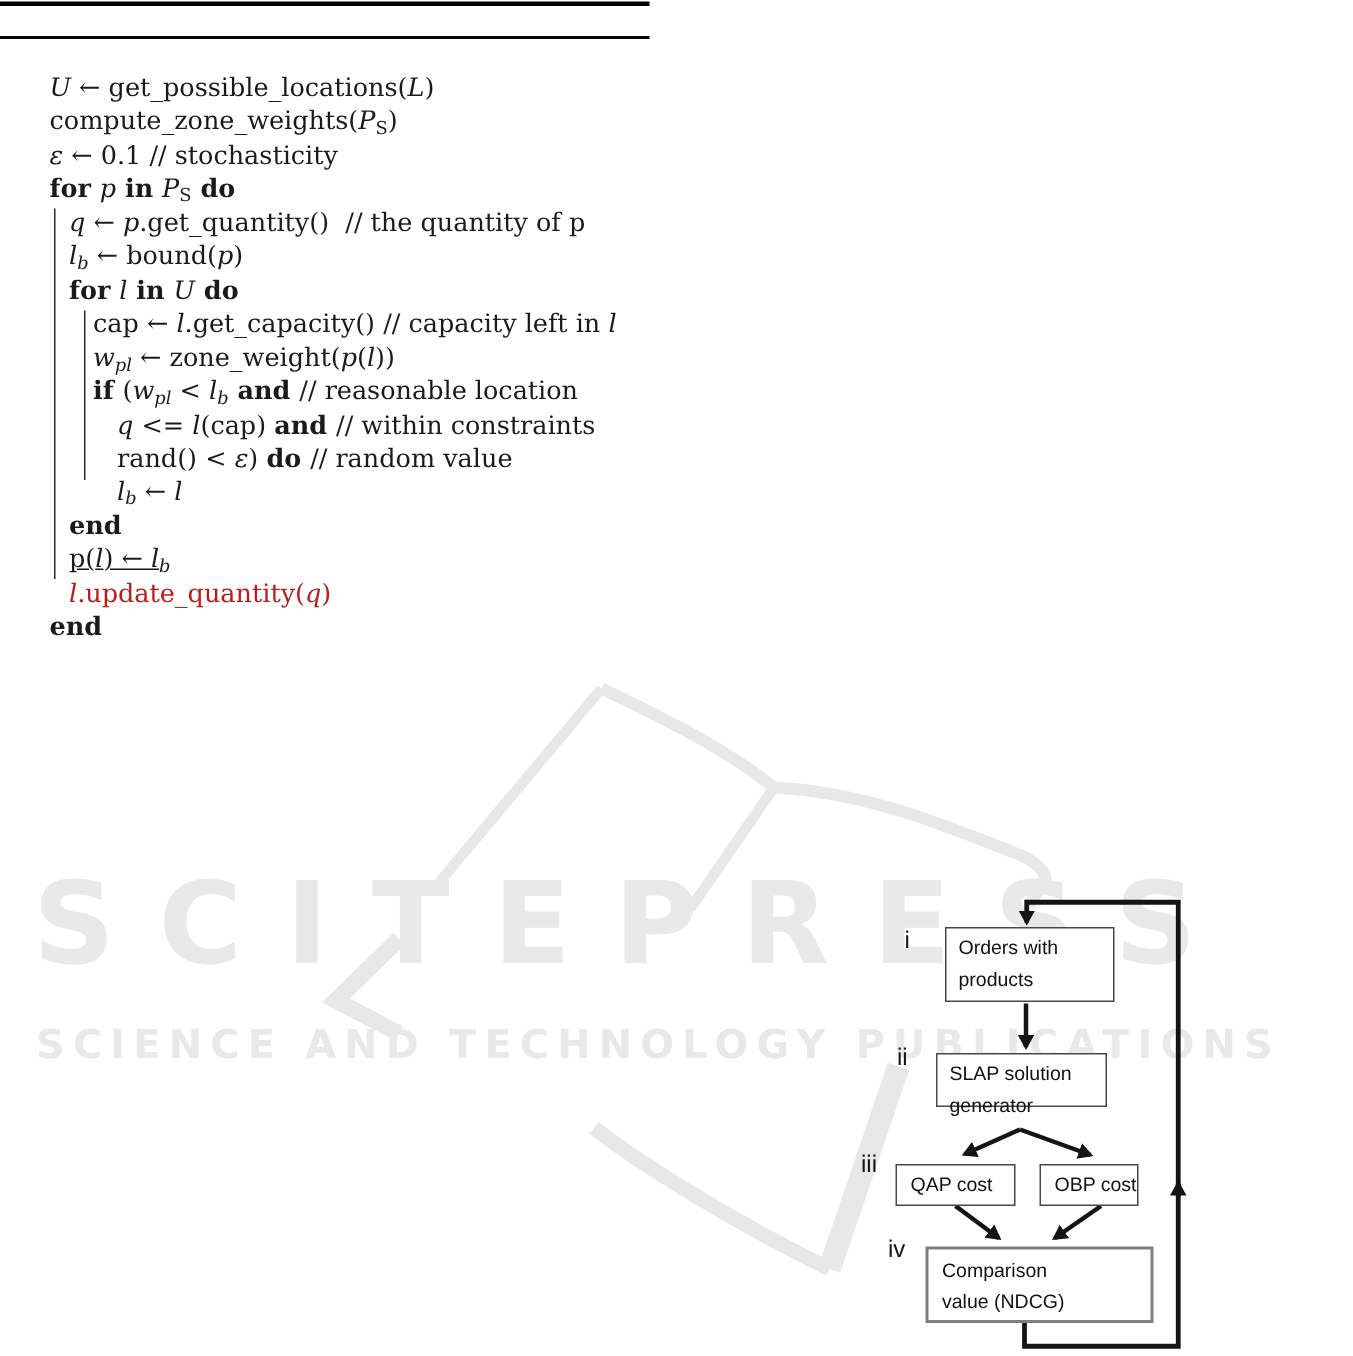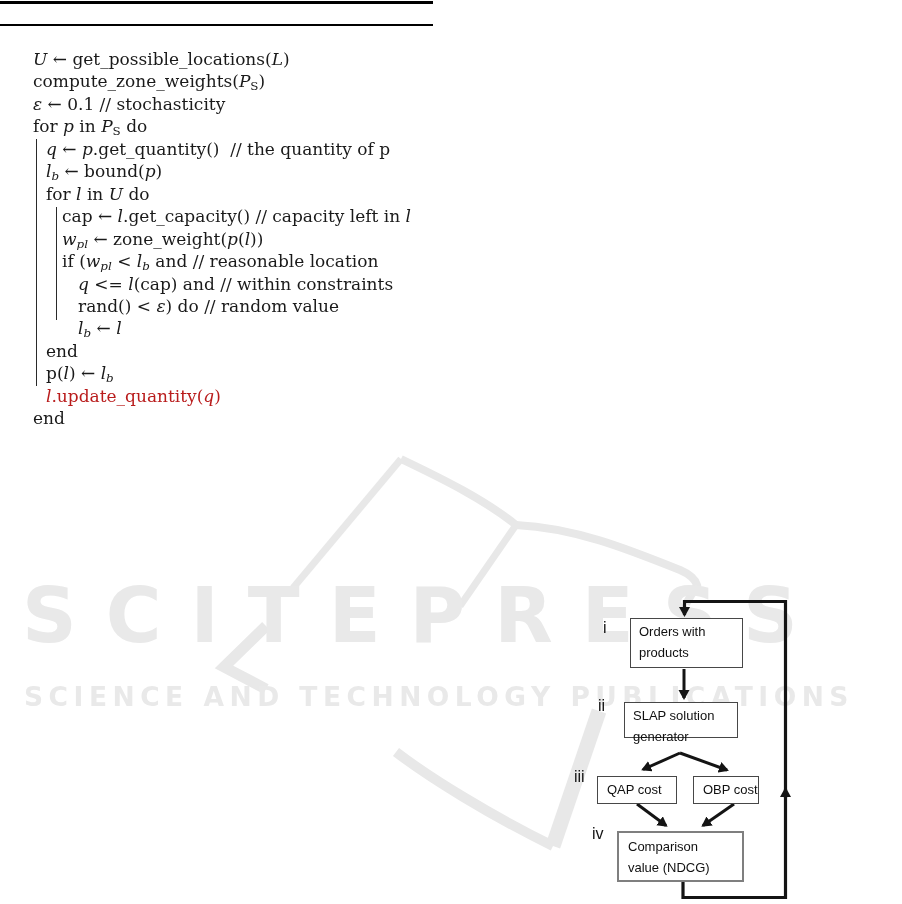--- a/index.html
+++ b/index.html
@@ -16,21 +16,21 @@
   .wm-svg{position:absolute;left:0;top:0;}
 
   
   .rule-top{position:absolute;left:0;top:1px;width:433px;height:2.6px;background:#000;}
   .rule-sub{position:absolute;left:0;top:24px;width:433px;height:1.5px;background:#000;}
 
   
   .algo{position:absolute;left:0;top:0;width:470px;height:440px;color:#1a1a1a;}
   .algo-line{position:absolute;height:22px;font-family:"DejaVu Serif",serif;
              font-size:17px;line-height:22px;white-space:pre;}
-  .algo .b{font-weight:normal;}
+  .algo .b{font-weight:bold;}
   .algo .i{font-style:italic;}
   .algo .sub{font-size:70%;vertical-align:-3px;}
   .algo .i.sub{font-style:italic;}
   .vbar{position:absolute;width:1.4px;background:#2a2a2a;}
 
   
   .fc-svg{position:absolute;left:0;top:0;z-index:2;}
   .node{position:absolute;z-index:3;background:#fff;border:1.5px solid #474747;
         box-sizing:border-box;color:#101010;font-size:13px;line-height:21px;
         padding:2px 0 0 8px;}
@@ -69,21 +69,21 @@
       <div class="algo-line" style="top: 137.8px; left: 46px; color: rgb(26, 26, 26);"><span class="i">q</span><span> ← </span><span class="i">p</span><span>.get_quantity()  // the quantity of p</span></div>
       <div class="algo-line" style="top: 160.25px; left: 46px; color: rgb(26, 26, 26);"><span class="i">l</span><span class="i sub">b</span><span> ← bound(</span><span class="i">p</span><span>)</span></div>
       <div class="algo-line" style="top: 182.7px; left: 46px; color: rgb(26, 26, 26);"><span class="b">for </span><span class="i">l</span><span class="b"> in </span><span class="i">U</span><span class="b"> do</span></div>
       <div class="algo-line" style="top: 205.15px; left: 62px; color: rgb(26, 26, 26);"><span>cap ← </span><span class="i">l</span><span>.get_capacity() // capacity left in </span><span class="i">l</span></div>
       <div class="algo-line" style="top: 227.6px; left: 62px; color: rgb(26, 26, 26);"><span class="i">w</span><span class="i sub">pl</span><span> ← zone_weight(</span><span class="i">p</span><span>(</span><span class="i">l</span><span>))</span></div>
       <div class="algo-line" style="top: 250.05px; left: 62px; color: rgb(26, 26, 26);"><span class="b">if </span><span>(</span><span class="i">w</span><span class="i sub">pl</span><span> &lt; </span><span class="i">l</span><span class="i sub">b</span><span class="b"> and </span><span>// reasonable location</span></div>
       <div class="algo-line" style="top: 272.5px; left: 78px; color: rgb(26, 26, 26);"><span class="i">q</span><span> &lt;= </span><span class="i">l</span><span>(cap) </span><span class="b">and </span><span>// within constraints</span></div>
       <div class="algo-line" style="top: 294.95px; left: 78px; color: rgb(26, 26, 26);"><span>rand() &lt; </span><span class="i">ε</span><span>) </span><span class="b">do </span><span>// random value</span></div>
       <div class="algo-line" style="top: 317.4px; left: 78px; color: rgb(26, 26, 26);"><span class="i">l</span><span class="i sub">b</span><span> ← </span><span class="i">l</span></div>
       <div class="algo-line" style="top: 339.85px; left: 46px; color: rgb(26, 26, 26);"><span class="b">end</span></div>
-      <div class="algo-line" style="top: 362.3px; left: 46px; color: rgb(26, 26, 26);"><span>p(</span><span class="i">l</span><span>) ← </span><span class="i">l</span><span class="i sub">b</span></div>
+      <div class="algo-line" style="top: 362.3px; left: 46px; color: rgb(26, 26, 26); text-decoration: underline;"><span>p(</span><span class="i">l</span><span>) ← </span><span class="i">l</span><span class="i sub">b</span></div>
       <div class="algo-line" style="top: 384.75px; left: 46px; color: #b91c1c;"><span class="i">l</span><span>.update_quantity(</span><span class="i">q</span><span>)</span></div>
       <div class="algo-line" style="top: 407.2px; left: 33px; color: rgb(26, 26, 26);"><span class="b">end</span></div>
     </div>
 
   <svg class="fc-svg" width="902" height="904" viewBox="0 0 902 904">
     <defs>
       <marker id="ah" markerUnits="userSpaceOnUse" markerWidth="12" markerHeight="12" refX="8" refY="5.5" orient="auto">
         <path d="M0,0 L10,5.5 L0,11 Z" fill="#141414"></path>
       </marker>
     </defs>
@@ -119,18 +119,18 @@
   </div>
 
   <div class="node" style="left:597px;top:776px;width:80px;height:28px;padding-left:9px;">
     <div>QAP cost</div>
   </div>
 
   <div class="node" style="left:693px;top:776px;width:66px;height:28px;padding-left:9px;">
     <div>OBP cost</div>
   </div>
 
-  <div class="node node-comparison" style="left:617px;top:831px;width:127px;height:51px;">
+  <div class="node node-comparison" style="left:617px;top:831px;width:152px;height:51px;">
     <div>Comparison</div>
     <div>value (NDCG)</div>
   </div>
 
 </div>
 
 </body></html>

